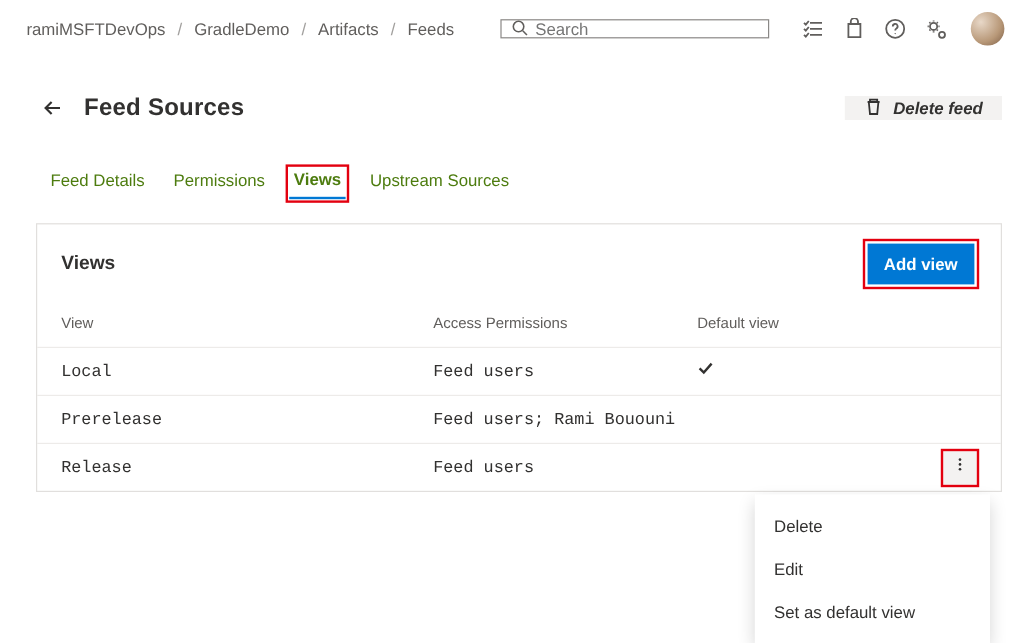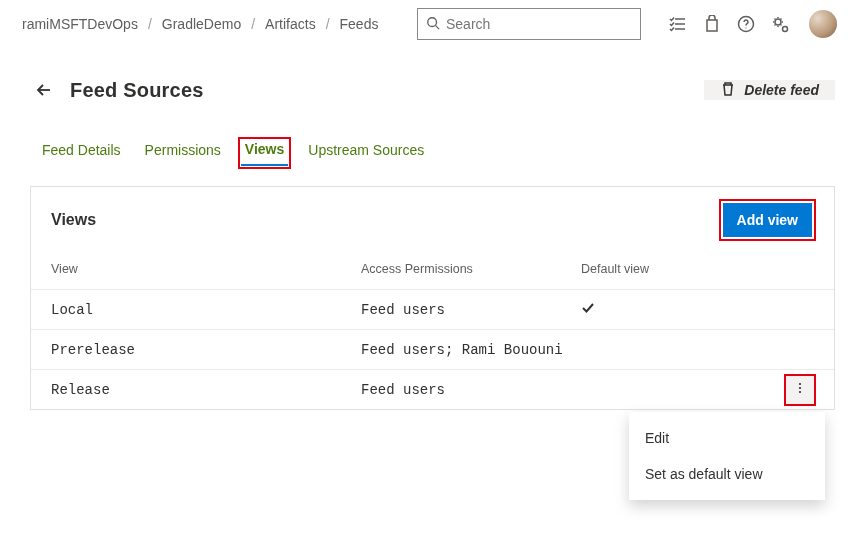--- a/index.html
+++ b/index.html
@@ -28,21 +28,21 @@
       font-size: 14px;
       flex: 0 0 auto;
     }
     .breadcrumbs .crumb { cursor: pointer; }
     .breadcrumbs .sep { color: #a19f9d; }
     .search-wrap {
       margin-left: auto;
       display: flex;
       align-items: center;
       border: 1px solid #8a8886;
-      height: 32px;
+      height: 16px;
       width: 224px;
       padding: 0 8px;
       gap: 6px;
     }
     .search-wrap svg { width: 14px; height: 14px; fill: #605e5c; }
     .search-wrap input {
       border: none;
       outline: none;
       font-size: 14px;
       flex: 1;
@@ -323,15 +323,16 @@
             <circle cx="7" cy="3" r="1.1"></circle>
             <circle cx="7" cy="7" r="1.1"></circle>
             <circle cx="7" cy="11" r="1.1"></circle>
           </svg>
       </span>
     </div>
   </div>
 </div>
 
 <div class="context-menu">
+  <div class="mitem">Delete</div>
   <div class="mitem">Edit</div>
   <div class="mitem">Set as default view</div>
 </div>
 
 </body></html>

